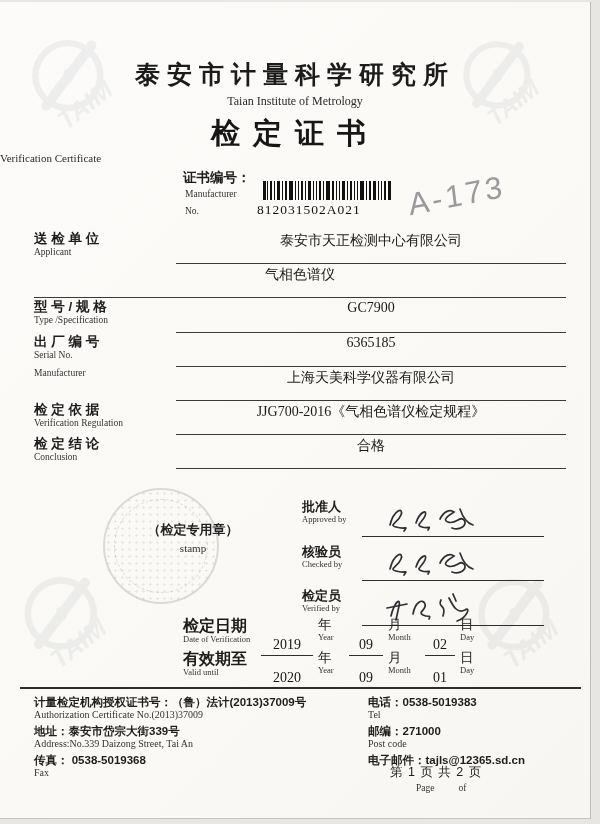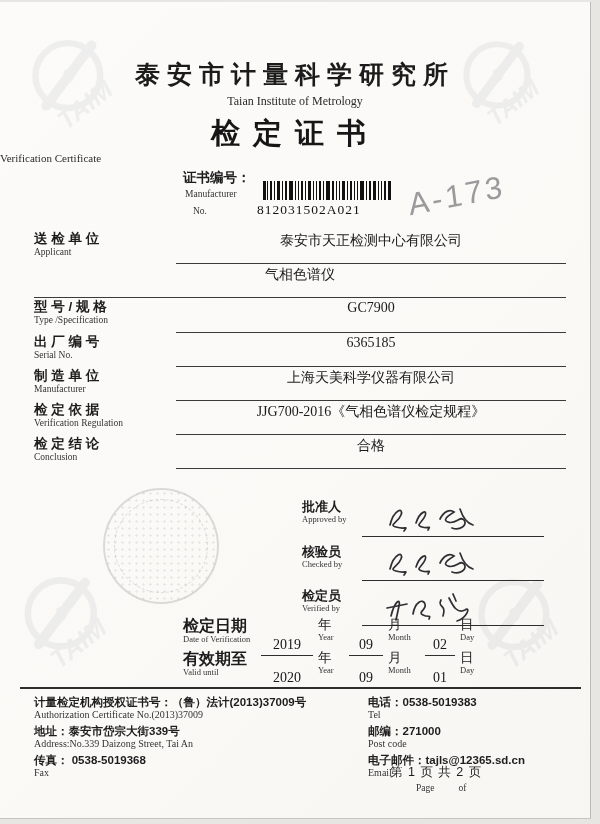--- a/index.html
+++ b/index.html
@@ -21,21 +21,21 @@
             font-size:12px; color:#2a2a2a; }
   .title-cn { position:absolute; top:112px; left:0; width:100%; text-align:center;
               font-size:29px; font-weight:bold; letter-spacing:13px; color:#161616; }
   .title-en { position:absolute; top:150px; left:0; width:100%; text-align:left;
               font-size:11px; color:#2a2a2a; }
 
   
   .certno { position:absolute; left:183px; top:167px; width:230px; height:55px; }
   .certno .lab-cn { position:absolute; left:0; top:0; font-size:13.5px; font-weight:bold; color:#1d1d1d; }
   .certno .lab-en1 { position:absolute; left:2px; top:20px; font-size:9.5px; color:#333; }
-  .certno .lab-en2 { position:absolute; left:2px; top:37px; font-size:9.5px; color:#333;margin-left:8px; }
+  .certno .lab-en2 { position:absolute; left:2px; top:37px; font-size:9.5px; color:#333; }
   .certno .barcode { position:absolute; left:80px; top:12px; }
   .certno .bcnum { position:absolute; left:74px; top:33px; width:140px; 
                    font-size:13.5px; letter-spacing:1px; color:#141414; }
   .handnote { position:absolute; left:408px; top:176px; font-size:31px; color:#9a9a9c;
               letter-spacing:3px; transform:rotate(-11deg) skewX(-4deg); font-weight:400; }
 
   
   .fields { position:absolute; left:34px; top:228px; width:532px; }
   .frow { display:flex; height:34.2px; }
   .flab { width:142px; padding-top:1px; }
@@ -202,21 +202,20 @@
     </div>
     <div class="frow">
       <div class="flab">
           <div class="cn">出 厂 编 号</div>
           <div class="en serif">Serial No.</div>
         </div>
       <div class="fval serif">6365185</div>
     </div>
     <div class="frow">
       <div class="flab">
-          <div class="cn">制 造 单 位</div>
           <div class="en serif">Manufacturer</div>
         </div>
       <div class="fval serif">上海天美科学仪器有限公司</div>
     </div>
     <div class="frow">
       <div class="flab">
           <div class="cn">检 定 依 据</div>
           <div class="en serif">Verification Regulation</div>
         </div>
       <div class="fval serif">JJG700-2016《气相色谱仪检定规程》</div>
@@ -224,20 +223,24 @@
     <div class="frow">
       <div class="flab">
           <div class="cn">检 定 结 论</div>
           <div class="en serif">Conclusion</div>
         </div>
       <div class="fval serif">合格</div>
     </div>
   </div>
 
   <div class="stamp-ring"></div>
+  <div class="stamp-txt">
+    <div class="cn">（检定专用章）</div>
+    <div class="en serif">stamp</div>
+  </div>
 
   <div class="sigs">
     <div class="sigrow">
       <div class="slab">
           <div class="cn">批准人</div>
           <div class="en serif">Approved by</div>
         </div>
       <div class="sline">
         <svg width="110" height="32" viewBox="0 0 94 32">
           <g fill="none" stroke="#2f2f33" stroke-width="1.7" stroke-linecap="round">
@@ -349,21 +352,20 @@
     <div class="fentry">
       <div class="cn">电话：0538-5019383</div>
       <div class="en serif">Tel</div>
     </div>
     <div class="fentry">
       <div class="cn">邮编：271000</div>
       <div class="en serif">Post code</div>
     </div>
     <div class="fentry">
       <div class="cn">电子邮件：tajls@12365.sd.cn</div>
-      <div class="en serif">Email</div>
     </div>
   </div>
   <div class="pageline">
     <div class="cn">第 1 页 共 2 页</div>
     <div class="en serif"><span>Page</span><span class="of">of</span></div>
   </div>
 
 </div>
 
 </body></html>

